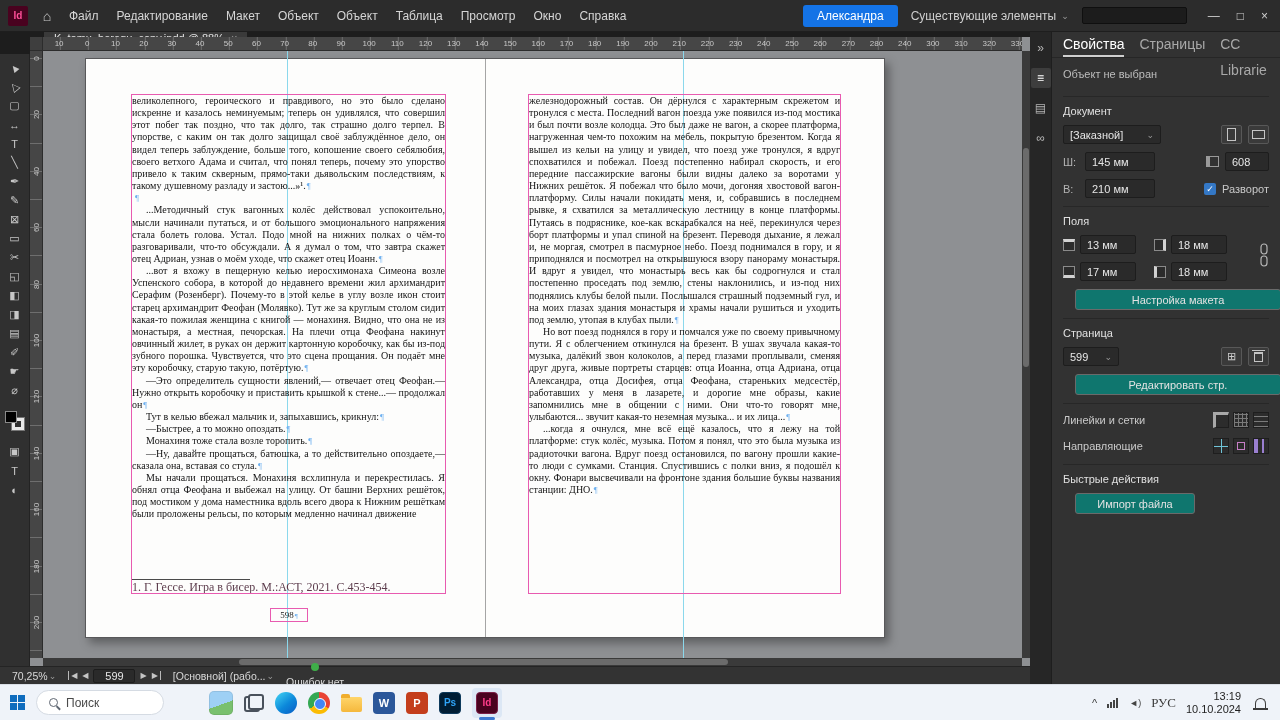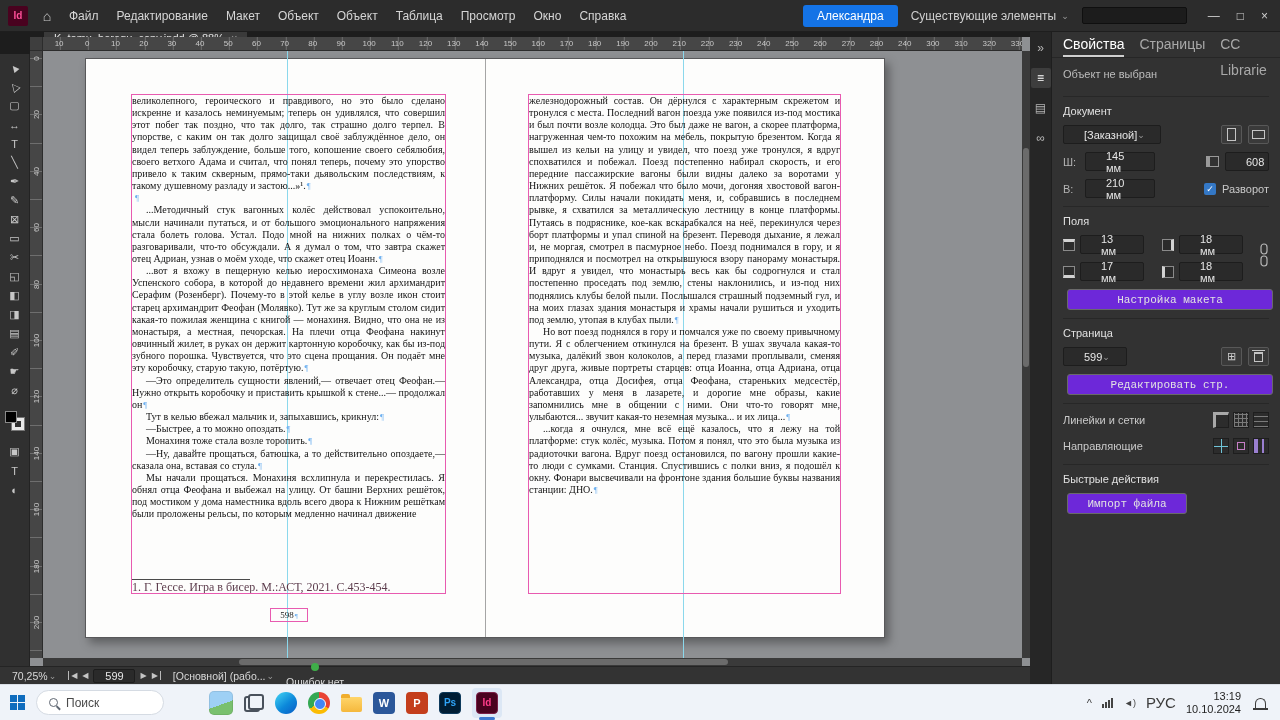--- a/index.html
+++ b/index.html
@@ -68,56 +68,56 @@
   .folio::after { content:"¶"; color:#6fb1f0; font-size:7px; margin-left:1px; }
 
   
   #statusbar { position:absolute; left:0; top:666px; width:1030px; height:18px; background:#333; border-top:1px solid #242424; display:flex; align-items:center; gap:12px; padding:0 12px; font-size:10.5px; color:#d8d8d8; }
   .zoom, .preflight { display:flex; gap:1px; align-items:center; }
   .chev { color:#9a9a9a; font-size:9px; }
   .navgrp { display:flex; align-items:center; gap:5px; }
   .nv { color:#c5c5c5; font-size:8px; }
   .nv.first { border-left:1px solid #b9b9b9; padding-left:2px; }
   .nv.last  { border-right:1px solid #b9b9b9; padding-right:2px; }
-  .field { height:19px; background:#2a2a2a; border:1px solid #1d1d1d; border-radius:2px; color:#e6e6e6; display:flex; align-items:center; padding:0 20px; font-size:11px; }
+  .field { height:19px; background:#2a2a2a; border:1px solid #1d1d1d; border-radius:2px; color:#e6e6e6; display:flex; align-items:center; padding:0 6px; font-size:11px; }
   .pgfield { height:14px; width:42px; justify-content:center; }
   .gdot { width:8px; height:8px; border-radius:50%; background:#3fae49; display:inline-block; }
   .errs { display:flex; gap:5px; align-items:center;flex-direction:column; }
 
   
   #rightpanel { position:absolute; left:1030px; top:32px; right:0; bottom:36px; background:#323232; display:flex; }
   #rail { width:22px; background:#262626; display:flex; flex-direction:column; align-items:center; padding-top:6px; gap:10px; border-right:1px solid #1e1e1e; }
   .railic { width:20px; height:20px; display:flex; align-items:center; justify-content:center; color:#b5b5b5; font-size:12px; }
   .railic.railactive { background:#3d3d3d; border-radius:2px; color:#fff; }
   #panel { flex:1; display:flex; flex-direction:column; overflow:hidden; }
   .ptabs { height:26px; display:flex; align-items:flex-end; gap:15px; padding:0 11px; border-bottom:1px solid #262626; font-size:14px; color:#a8a8a8; flex:0 0 auto; }
   .ptab { height:26px; line-height:26px; }
   .ptab.active { color:#fff; box-shadow:inset 0 -2px 0 #cfcfcf; }
   .pbody { padding:8px 11px; font-size:11px; color:#c9c9c9; overflow:hidden; }
   .noselect { color:#bdbdbd; padding:2px 0 8px; }
   .sect { border-top:1px solid #272727; padding-top:8px; margin-top:8px; }
   .shead { color:#e0e0e0; margin-bottom:8px; }
   .row { display:flex; align-items:center; gap:6px; margin-bottom:8px; }
   .lbl { width:16px; color:#b5b5b5; }
-  .w70 { width:70px; } .w56 { width:64px; } .w44 { width:44px; }
+  .w70 { width:70px; } .w56 { width:56px; } .w44 { width:44px; }
   .preset { width:98px; justify-content:space-between; }
   .spacer { flex:1; }
   .miniBtn { width:21px; height:19px; background:#3a3a3a; border:1px solid #585858; border-radius:2px; display:flex; align-items:center; justify-content:center; color:#ccc; font-size:11px; padding:0; }
   .orient-p { width:9px; height:13px; border:1px solid #c5c5c5; display:block; }
   .orient-l { width:13px; height:9px; border:1px solid #c5c5c5; display:block; }
   .pages-ic { width:13px; height:11px; border:1px solid #9a9a9a; border-left:4px solid #9a9a9a; display:inline-block; }
   .cb { width:12px; height:12px; background:#3478c6; border-radius:2px; color:#fff; font-size:9px; line-height:12px; text-align:center; }
   .margins { position:relative; padding-right:14px; }
   .mrow { display:flex; align-items:center; gap:5px; margin-bottom:8px; }
   .mgap { width:8px; }
   .m-ic { width:12px; height:12px; border:1px solid #8a8a8a; background:#2b2b2b; display:inline-block; }
   .m-top { border-top:3px solid #d2d2d2; } .m-bottom { border-bottom:3px solid #d2d2d2; }
   .m-left { border-left:3px solid #d2d2d2; } .m-right { border-right:3px solid #d2d2d2; }
   .chain { position:absolute; right:0; top:7px; }
-  .panel-btn { display:block; width:100%; height:21px; background:#6d28d9; border:1px solid #6a6a6a; border-radius:3px; color:#e2e2e2; font-size:11px; margin:2px 4px; font-family:Liberation Mono, monospace; }
+  .panel-btn { display:block; width:100%; height:21px; background:#0f766e; border:1px solid #6a6a6a; border-radius:3px; color:#e2e2e2; font-size:11px; margin:2px 12px; font-family:Liberation Sans, sans-serif; }
   .panel-btn.half { width:120px; }
   .rowlbl { display:flex; align-items:center; margin-bottom:10px; }
   .shead2 { color:#c9c9c9; }
   .icgrp { margin-left:auto; display:flex; gap:4px; }
   .ic { width:16px; height:16px; background:#2c2c2c; border:1px solid #1e1e1e; display:inline-block; }
   .ic-rulers { border-left:3px solid #a8a8a8; border-top:3px solid #a8a8a8; }
   .ic-grid { background-image:repeating-linear-gradient(0deg,#7a7a7a 0 1px,transparent 1px 4px),repeating-linear-gradient(90deg,#7a7a7a 0 1px,transparent 1px 4px); }
   .ic-baseline { background-image:repeating-linear-gradient(0deg,#7a7a7a 0 1px,transparent 1px 5px); }
   .ic-cross { background-image:linear-gradient(#6fc4d8 0 0),linear-gradient(#6fc4d8 0 0); background-size:1px 100%,100% 1px; background-position:7px 0,0 7px; background-repeat:no-repeat; }
   .ic-margin { position:relative; }
@@ -145,21 +145,21 @@
   .appsq { width:22px; height:22px; border-radius:4px; color:#fff; font-size:11px; font-weight:bold; display:flex; align-items:center; justify-content:center; }
   .word { background:#2b579a; } .ppt { background:#c43e1c; }
   .ps { background:#001d34; color:#2fa3f7; font-size:10px; border:1px solid #0e3a5c; }
   .idwrap { width:30px; height:30px; background:#dce7f5; border-radius:4px; display:flex; align-items:center; justify-content:center; position:relative; }
   .idwrap::after { content:""; position:absolute; bottom:-2px; left:7px; width:16px; height:3px; border-radius:2px; background:#3c77cf; }
   .idic { background:#49021f; color:#ff3d8a; font-size:10px; border:1px solid #7a1f47; }
   .tray { margin-left:auto; display:flex; align-items:center; gap:10px; color:#3c3c3c; }
   .caret { font-size:11px; }
   .netbars { width:12px; height:11px; background-image:linear-gradient(#444 0 0),linear-gradient(#444 0 0),linear-gradient(#444 0 0),linear-gradient(#444 0 0); background-size:2px 4px,2px 6px,2px 8px,2px 10px; background-position:0 100%,3px 100%,6px 100%,9px 100%; background-repeat:no-repeat; }
   .spk { font-size:9px; color:#444; }
-  .lang { font-size:15px; }
+  .lang { font-size:13px;font-family:Liberation Serif, serif; }
   .clock { text-align:right; font-size:11px; line-height:13px; color:#1f1f1f; }
   .bell { width:11px; height:10px; border:1.5px solid #3c3c3c; border-bottom:none; border-radius:6px 6px 0 0; position:relative; margin:0 4px; }
   .bell::after { content:""; position:absolute; left:-3px; bottom:-2px; width:15px; height:1.5px; background:#3c3c3c; }
 </style>
 </head>
 <body>
 
 <div id="app">
 
   <header id="menubar">

